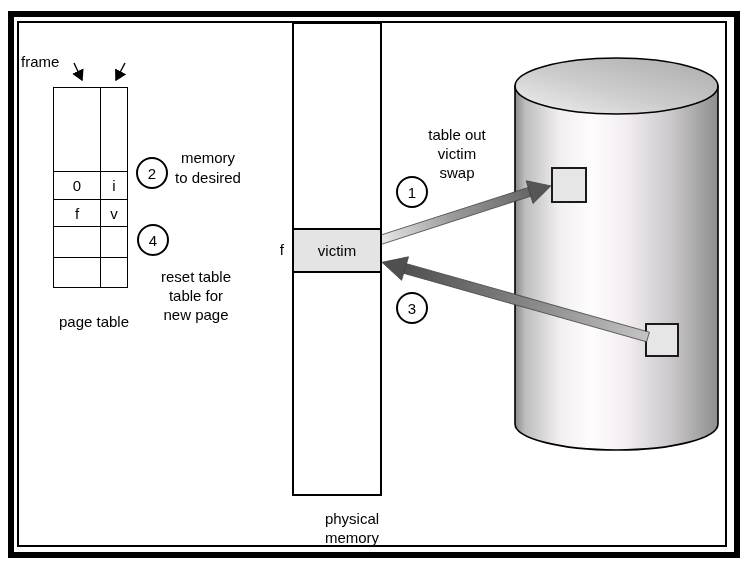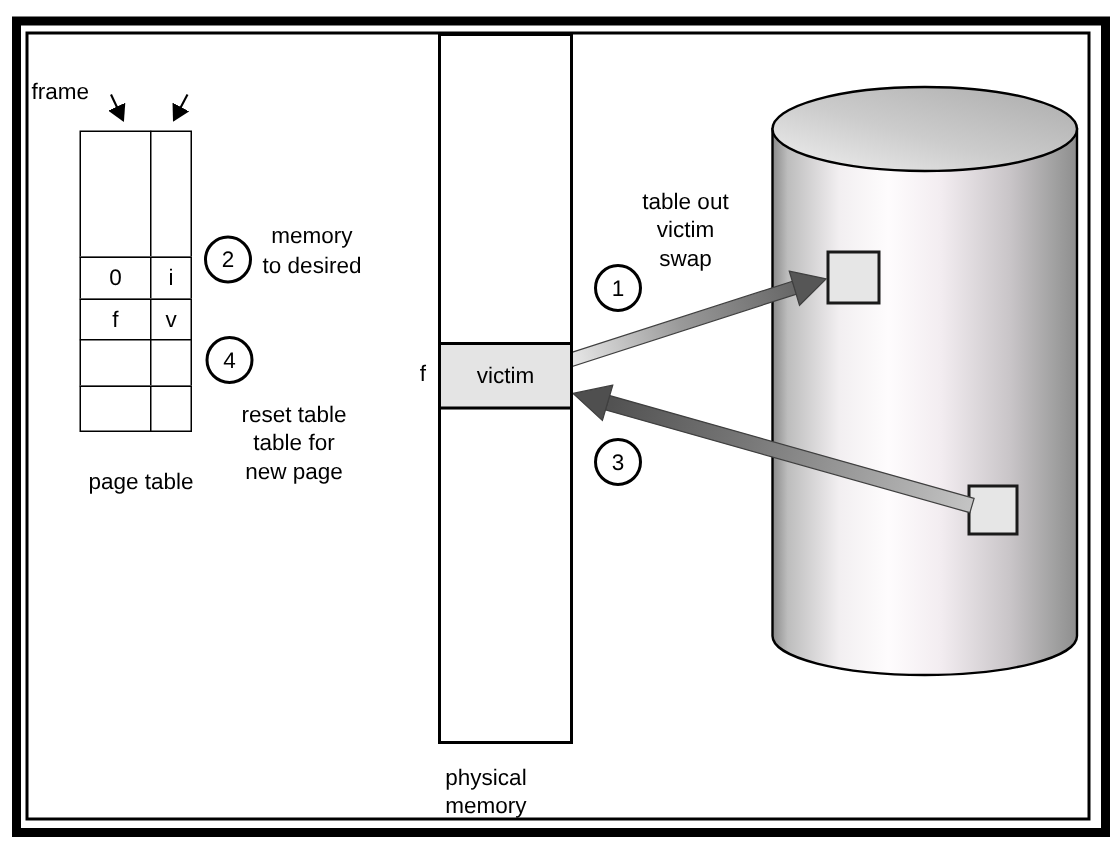--- a/index.html
+++ b/index.html
@@ -163,21 +163,21 @@
     <div>table for</div>
     <div>new page</div>
   </div>
 
   <div class="phys-mem">
     <div class="victim-cell">
       <span>victim</span>
     </div>
   </div>
   <div class="lbl" style="left:268px; top:241px; width:16px; text-align:right;">f</div>
-  <div class="lbl center" style="left:280px; top:509px; width:88px; line-height:19px;">
+  <div class="lbl center" style="left:308px; top:509px; width:88px; line-height:19px;">
     <div>physical</div>
     <div>memory</div>
   </div>
 
   <div class="circle" style="left:396px; top:176px;">
     <span>1</span>
   </div>
   <div class="lbl center" style="left:414px; top:125px; width:86px; line-height:19px;">
     <div>table out</div>
     <div>victim</div>

